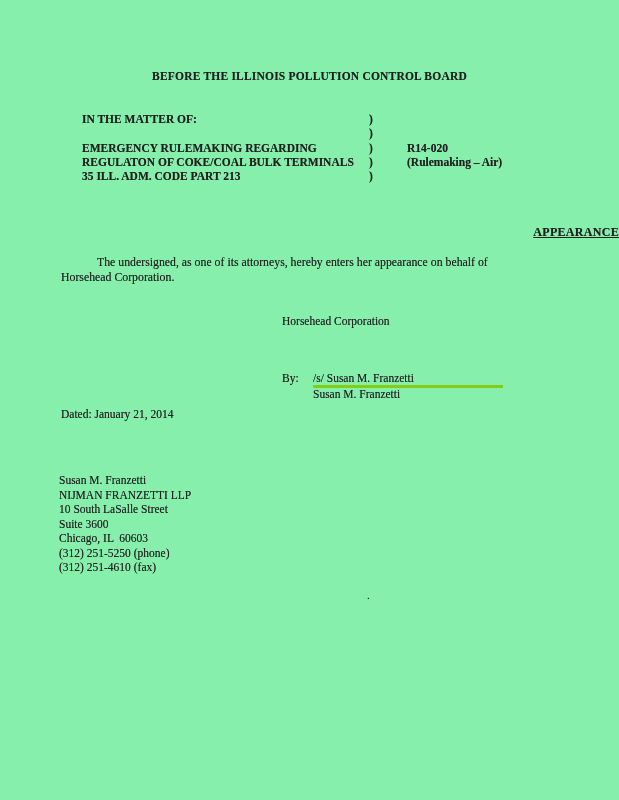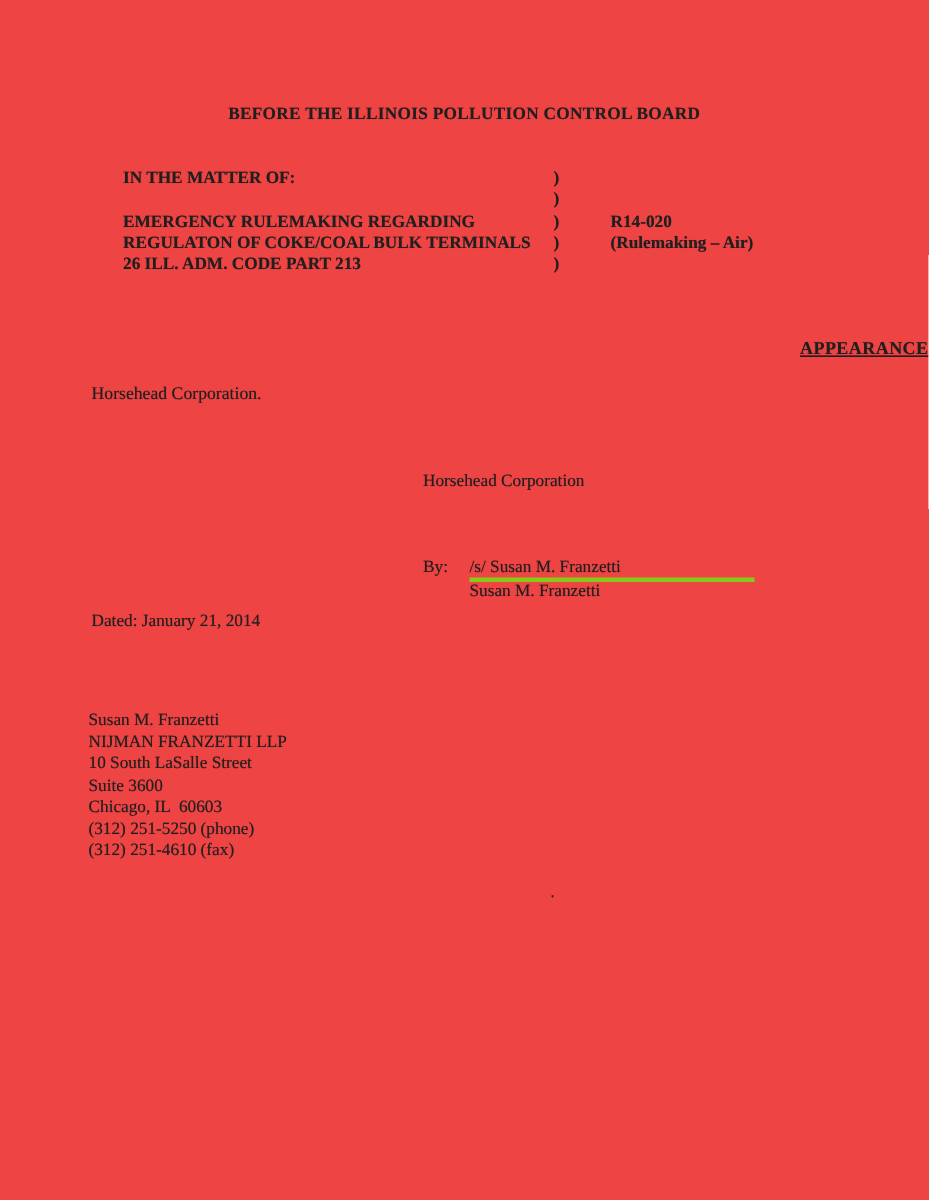--- a/index.html
+++ b/index.html
@@ -4,21 +4,21 @@
 <style>
   html, body {
     margin: 0;
     padding: 0;
     background: #ffffff;
   }
   .page {
     position: relative;
     width: 619px;
     height: 800px;
-    background: #ef4444;
+    background: #86efac;
     font-family: "Liberation Serif", "DejaVu Serif", serif;
     color: #1f1f1f;
     overflow: hidden;
     text-shadow: 0 0 0.5px rgba(30,30,30,0.55);
   }
 
   .court-title {
     position: absolute;
     top: 70px;
     left: 0;
@@ -155,29 +155,30 @@
       <span class="cap-left">EMERGENCY RULEMAKING REGARDING</span>
       <span class="cap-paren">)</span>
       <span class="cap-right">R14-020</span>
     </div>
     <div class="cap-row">
       <span class="cap-left">REGULATON OF COKE/COAL BULK TERMINALS</span>
       <span class="cap-paren">)</span>
       <span class="cap-right">(Rulemaking – Air)</span>
     </div>
     <div class="cap-row">
-      <span class="cap-left">26 ILL. ADM. CODE PART 213</span>
+      <span class="cap-left">35 ILL. ADM. CODE PART 213</span>
       <span class="cap-paren">)</span>
       <span class="cap-right"></span>
     </div>
   </div>
 
   <div class="heading">APPEARANCE</div>
 
   <div class="body-para">
+    <div class="body-line-1">The undersigned, as one of its attorneys, hereby enters her appearance on behalf of</div>
     <div class="body-line-2">Horsehead Corporation.</div>
   </div>
 
   <div class="company">Horsehead Corporation</div>
 
   <div class="sig-row">
     <span class="by-label">By:</span><span class="sig-line"><span>/s/ Susan M. Franzetti</span></span>
   </div>
 
   <div class="signer">Susan M. Franzetti</div>

